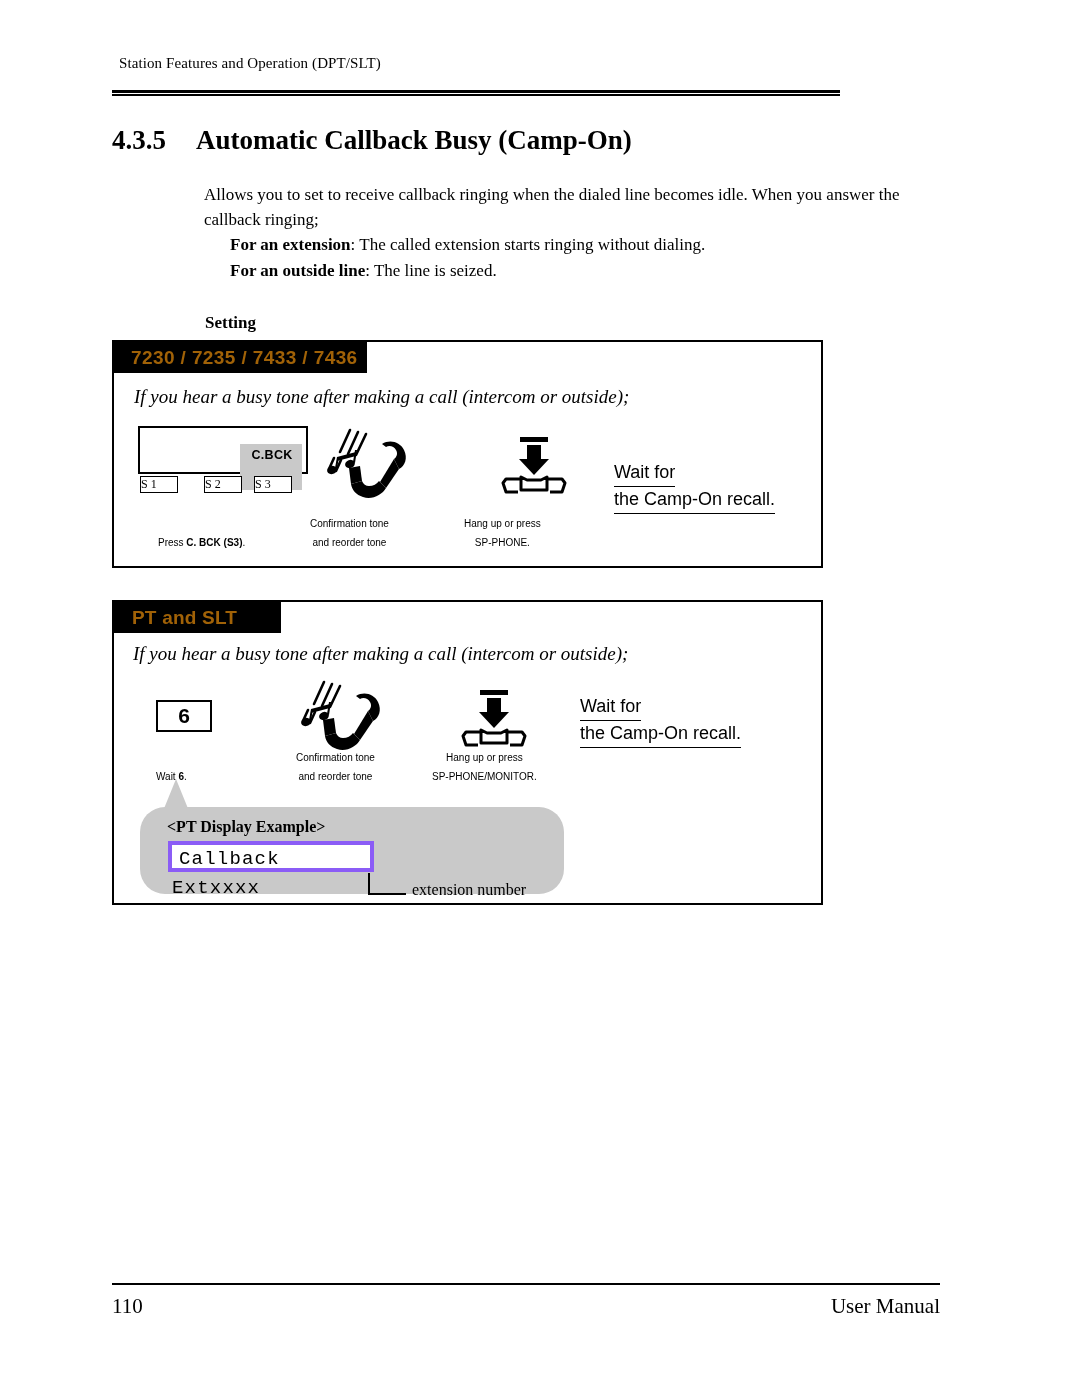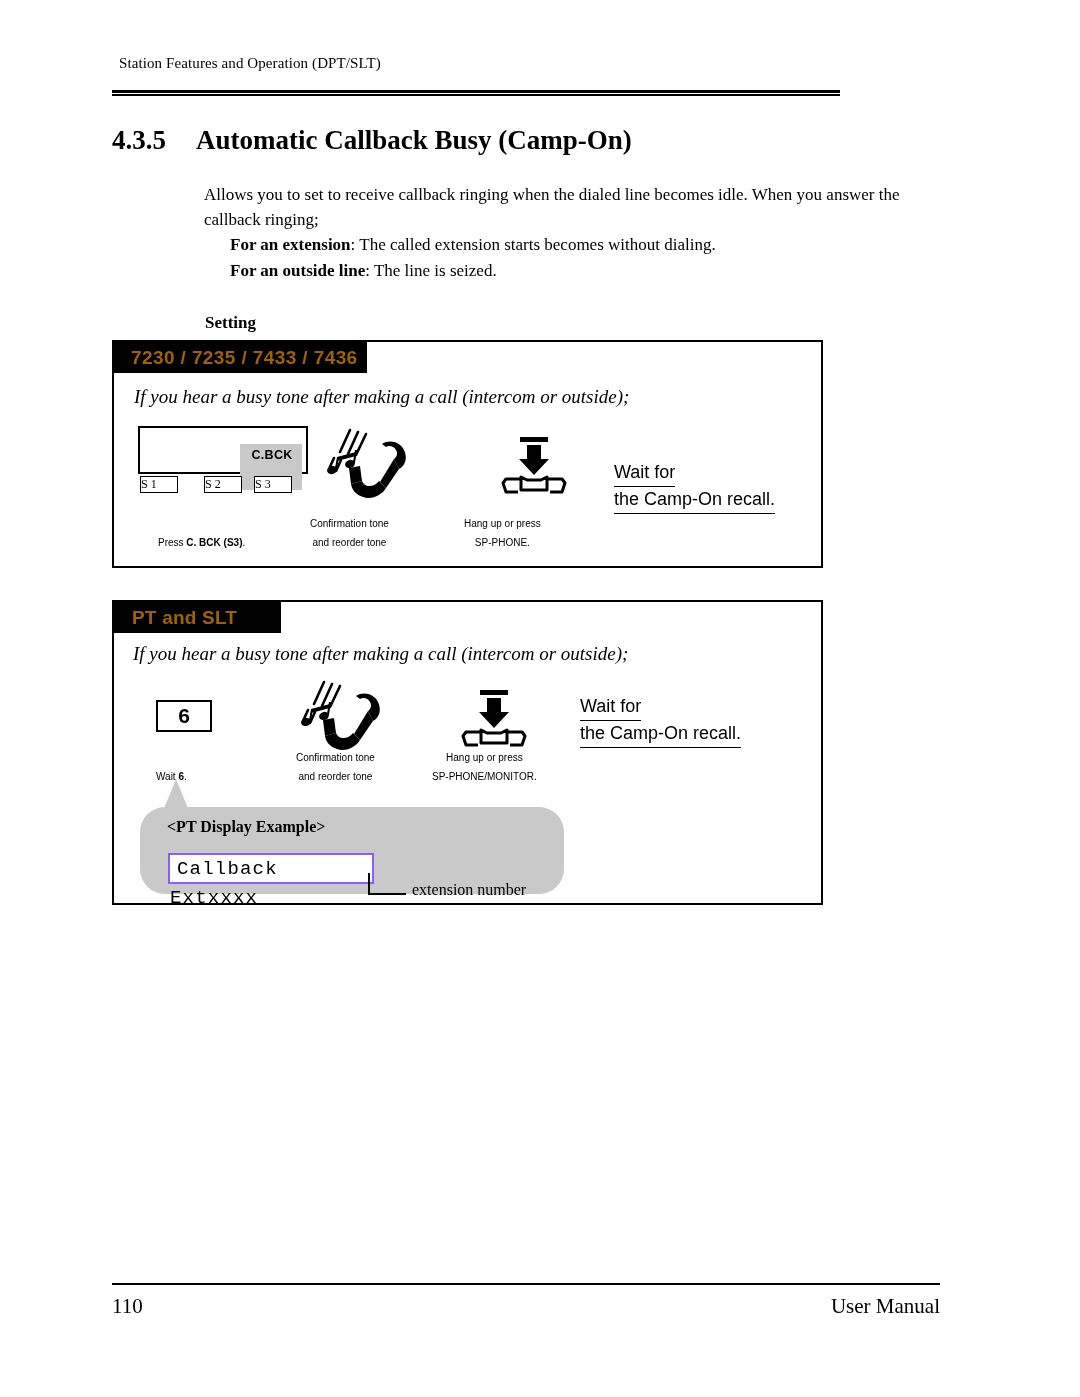--- a/index.html
+++ b/index.html
@@ -160,26 +160,25 @@
     border-bottom:32px solid #c9c9c9;
   }
   .callout-title {
     position:absolute; left:27px; top:11px;
     font-family:"Liberation Serif", serif;
     font-weight:bold; font-size:16px;
   }
   .lcd {
     position:absolute; left:28px; top:34px;
     width:206px; height:31px;
-    background:#fff; border:2px solid #8b5cf6;
+    background:#fff; border:4px solid #8b5cf6;
     font-family:"Liberation Mono", monospace;
     font-size:19px; letter-spacing:1.2px;
     line-height:29px; text-indent:7px;
     box-sizing:border-box;
-    margin-top:12px;
   }
   .leader-v { position:absolute; left:228px; top:66px; width:2px; height:22px; background:#000; }
   .leader-h { position:absolute; left:228px; top:86px; width:38px; height:2px; background:#000; }
   .leader-txt {
     position:absolute; left:272px; top:74px;
     font-family:"Liberation Serif", serif;
     font-size:16px;
   }
 
   
@@ -197,21 +196,21 @@
     <div class="r1"></div>
       <div class="r2"></div>
       <div class="r3"></div>
   </div>
 
   <div class="sec-num">4.3.5</div>
   <div class="sec-title">Automatic Callback Busy (Camp-On)</div>
 
   <div class="intro">Allows you to set to receive callback ringing when the dialed line becomes idle. When you answer the callback ringing;</div>
   <div class="intro-sub a">
-    <span class="b-lead">For an extension</span><span>: The called extension starts becomes without dialing.</span>
+    <span class="b-lead">For an extension</span><span>: The called extension starts ringing without dialing.</span>
   </div>
   <div class="intro-sub b">
     <span class="b-lead">For an outside line</span><span>: The line is seized.</span>
   </div>
 
   <div class="setting-label">Setting</div>
 
   <div class="opbox one">
 
     <div class="tab one">7230 / 7235 / 7433 / 7436</div>

